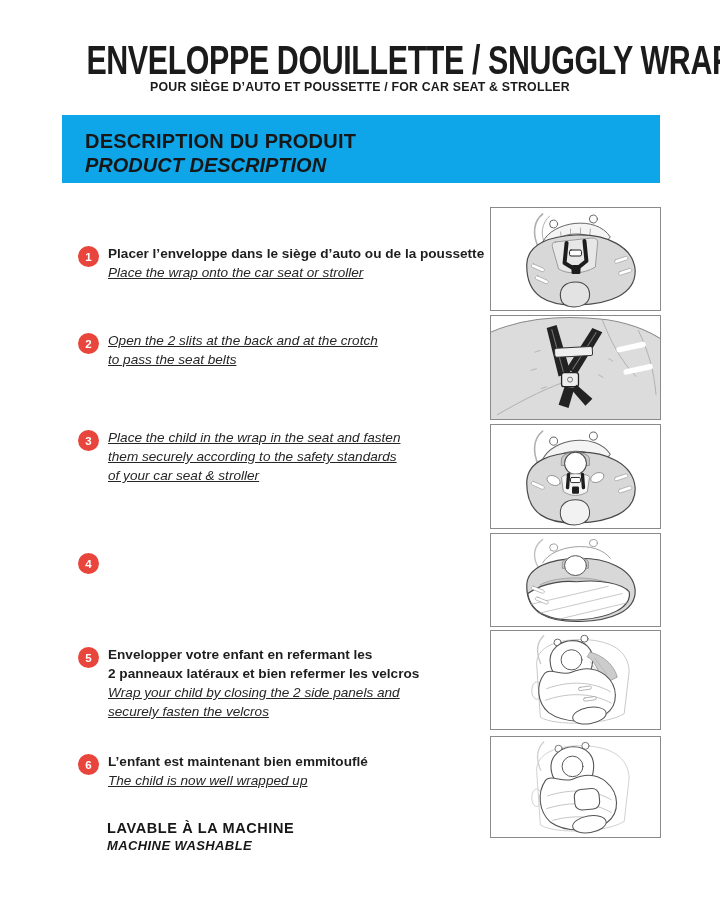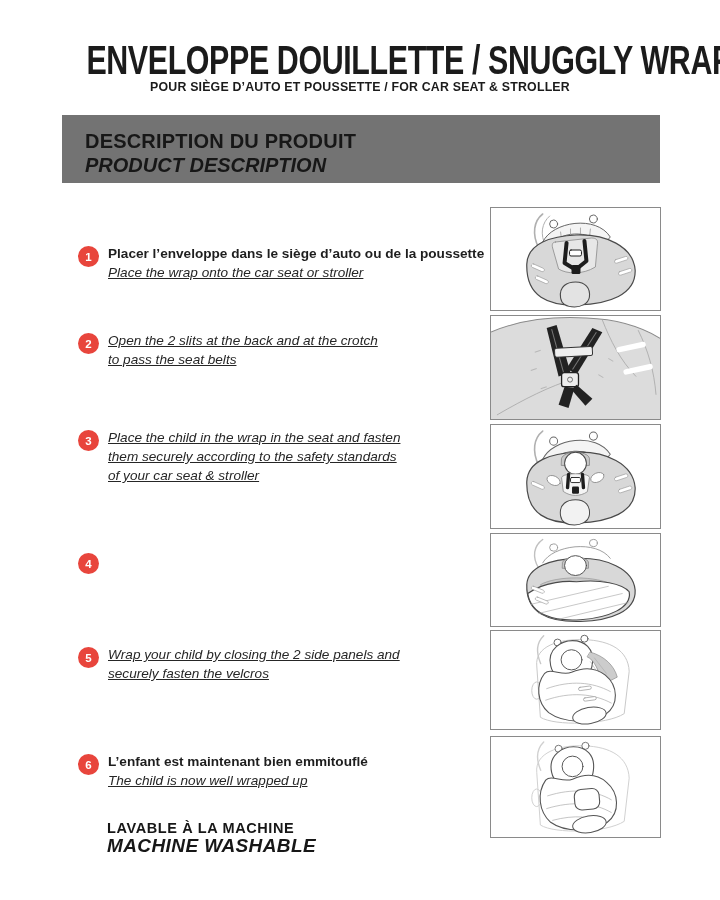--- a/index.html
+++ b/index.html
@@ -29,21 +29,21 @@
     font-size: 13px; font-weight: bold; letter-spacing: 0.2px;
     transform: scaleX(0.95);
     white-space: nowrap;
     color: #1b1b1b;
   }
 
   
   .section-header {
     position: absolute; left: 62px; top: 115px;
     width: 598px; height: 68px;
-    background: #737373;
+    background: #0ea5e9;
     padding: 14px 0 0 23px;
   }
   .section-header .fr {
     font-size: 20px; font-weight: bold; letter-spacing: 0.2px;
     line-height: 24px; color: #171717;
   }
   .section-header .en {
     font-size: 20px; font-weight: bold; font-style: italic;
     line-height: 24px; color: #171717;
   }
@@ -83,24 +83,24 @@
   .illus-2 { top: 315px; height: 105px; }
   .illus-3 { top: 424px; height: 105px; }
   .illus-4 { top: 533px; height: 94px; }
   .illus-5 { top: 630px; height: 100px; }
   .illus-6 { top: 736px; height: 102px; }
 
   
   .footer { position: absolute; left: 107px; top: 819px; }
   .footer .fr {
     font-size: 14.5px; font-weight: bold; letter-spacing: 0.6px;
-    line-height: 18px; color: #171717;
+    line-height: 18px; color: #171717; text-align: right;
   }
   .footer .en {
-    font-size: 19px; font-weight: bold; font-style: italic;
+    font-size: 13px; font-weight: bold; font-style: italic;
     letter-spacing: 0.4px; line-height: 18px; color: #171717;
   }
 </style>
 </head>
 <body>
 
 <h1 class="doc-title">ENVELOPPE DOUILLETTE / SNUGGLY WRAP</h1>
 <div class="doc-subtitle">POUR SIÈGE D’AUTO ET POUSSETTE / FOR CAR SEAT &amp; STROLLER</div>
 
 <div class="section-header">
@@ -133,20 +133,22 @@
   </div>
 </div>
 
 <div class="step step-4">
   <div class="step-badge">4</div>
 </div>
 
 <div class="step step-5">
   <div class="step-badge">5</div>
   <div class="step-text">
+    <div class="fr">Envelopper votre enfant en refermant les
+2 panneaux latéraux et bien refermer les velcros</div>
     <div class="en">Wrap your child by closing the 2 side panels and
 securely fasten the velcros</div>
   </div>
 </div>
 
 <div class="step step-6">
   <div class="step-badge">6</div>
   <div class="step-text">
     <div class="fr">L’enfant est maintenant bien emmitouflé</div>
     <div class="en">The child is now well wrapped up</div>

